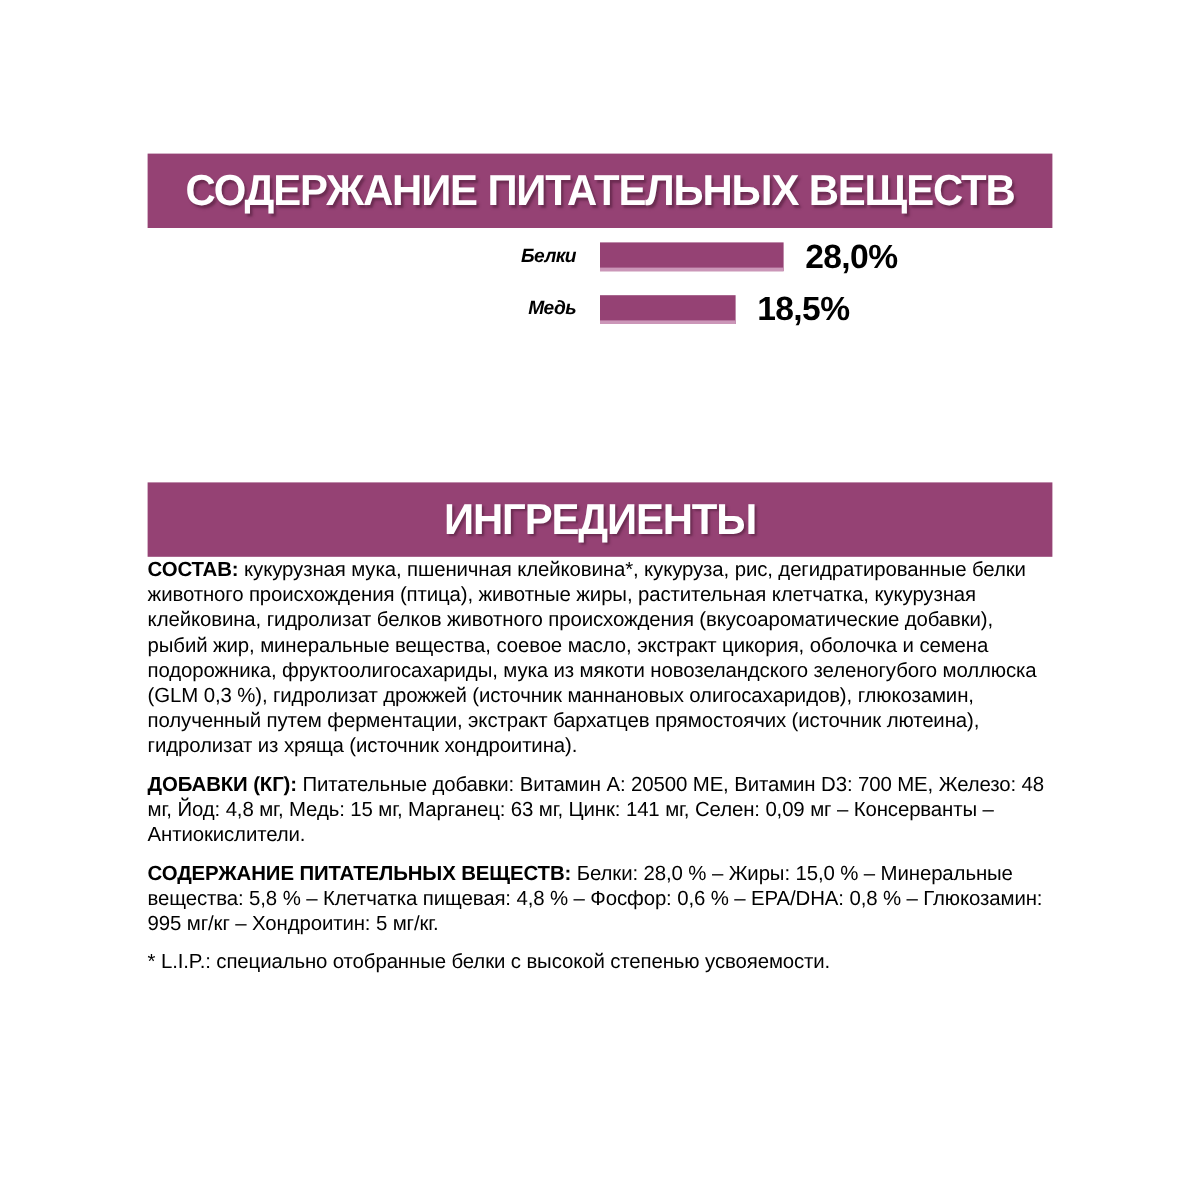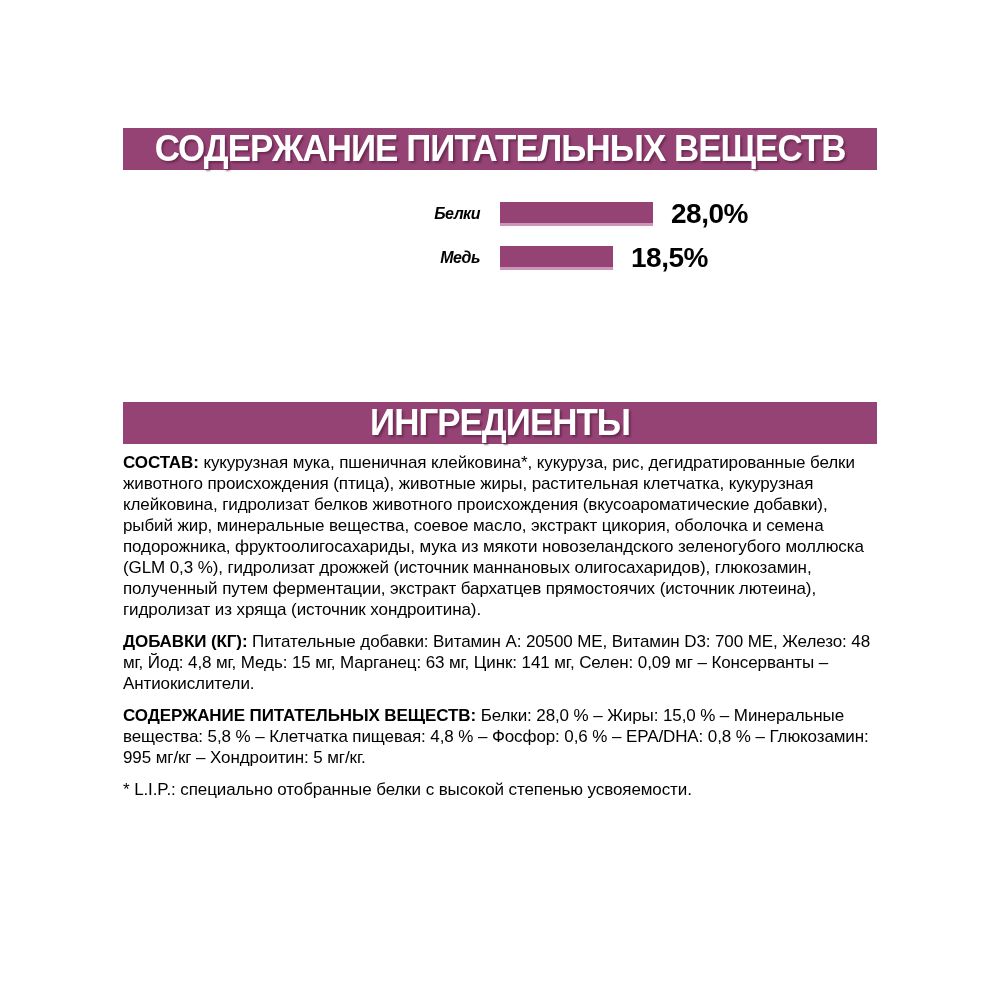--- a/index.html
+++ b/index.html
@@ -18,21 +18,21 @@
   }
   .content-col {
     position: absolute;
     left: 123px;
     width: 754px;
   }
 
   
   .banner {
     background: #954274;
-    height: 42px;
+    height: 62px;
     display: flex;
     align-items: center;
     justify-content: center;
   }
   .banner-text {
     color: #ffffff;
     font-weight: 700;
     font-size: 36px;
     letter-spacing: -1px;
     white-space: nowrap;
@@ -69,21 +69,21 @@
   .chart-value {
     margin-left: 18px;
     font-size: 28px;
     font-weight: 700;
     letter-spacing: -0.5px;
     white-space: nowrap;
   }
 
   
   .body-text {
-    top: 452px;
+    top: 464px;
     font-size: 17px;
     line-height: 21px;
     letter-spacing: -0.1px;
   }
   .body-text p {
     margin: 0 0 11px 0;
   }
   .lead {
     font-weight: 700;
   }

